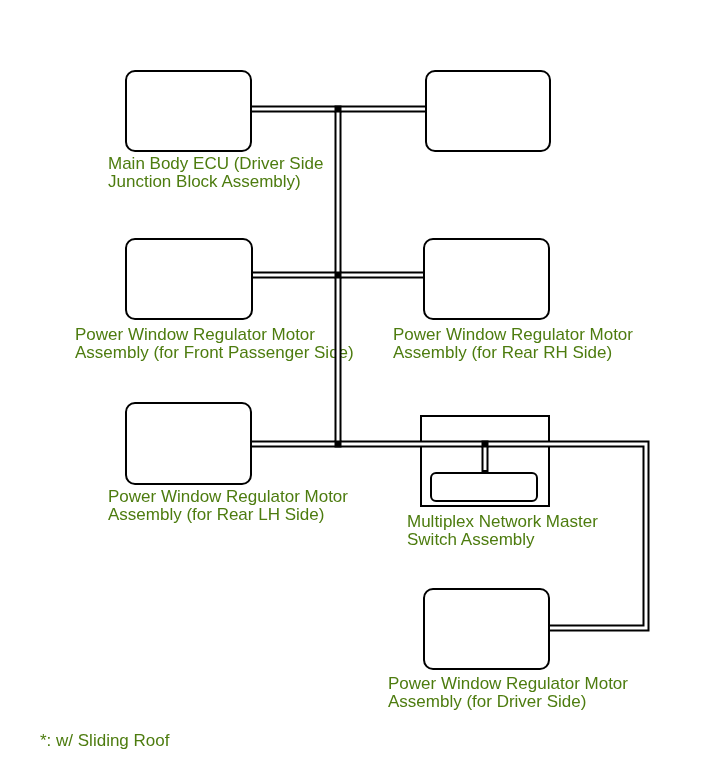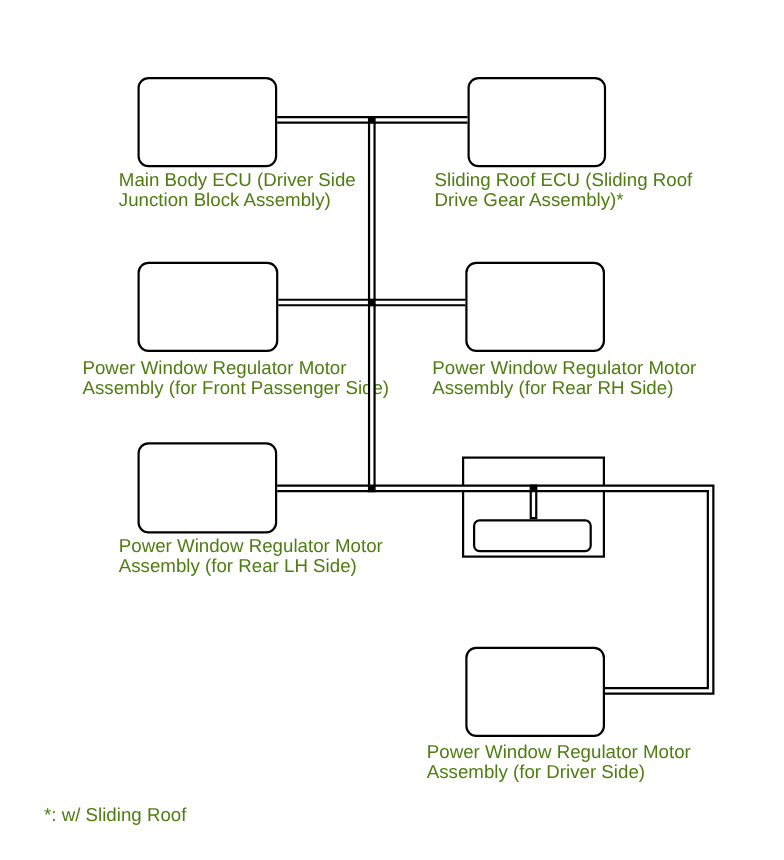--- a/index.html
+++ b/index.html
@@ -78,28 +78,28 @@
   <div class="node-box" id="box-sliding-roof"></div>
   <div class="node-box" id="box-front-pass"></div>
   <div class="node-box" id="box-rear-rh"></div>
   <div class="node-box" id="box-rear-lh"></div>
   <div class="node-box square" id="box-mux-outer"></div>
   <div class="node-box inner" id="box-mux-inner"></div>
   <div class="node-box" id="box-driver"></div>
 
   <div class="node-label" id="label-main-body">Main Body ECU (Driver Side
 Junction Block Assembly)</div>
-  <div class="node-label" id="label-sliding-roof">Sliding Roof ECU (Sliding Roof
-Drive Gear Assembly)*</div>
   <div class="node-label" id="label-front-pass">Power Window Regulator Motor
 Assembly (for Front Passenger Side)</div>
   <div class="node-label" id="label-rear-rh">Power Window Regulator Motor
 Assembly (for Rear RH Side)</div>
   <div class="node-label" id="label-rear-lh">Power Window Regulator Motor
 Assembly (for Rear LH Side)</div>
+  <div class="node-label" id="label-mux">Multiplex Network Master
+Switch Assembly</div>
   <div class="node-label" id="label-driver">Power Window Regulator Motor
 Assembly (for Driver Side)</div>
   <div class="node-label" id="footnote">*: w/ Sliding Roof</div>
 
   <svg id="bus-svg" width="713" height="782" viewBox="0 0 713 782">
 
     <g>
       <path class="bus-black" d="M252 109 H425"></path>
       <path class="bus-black" d="M338 106 V447"></path>
       <path class="bus-black" d="M253 275 H423"></path>

